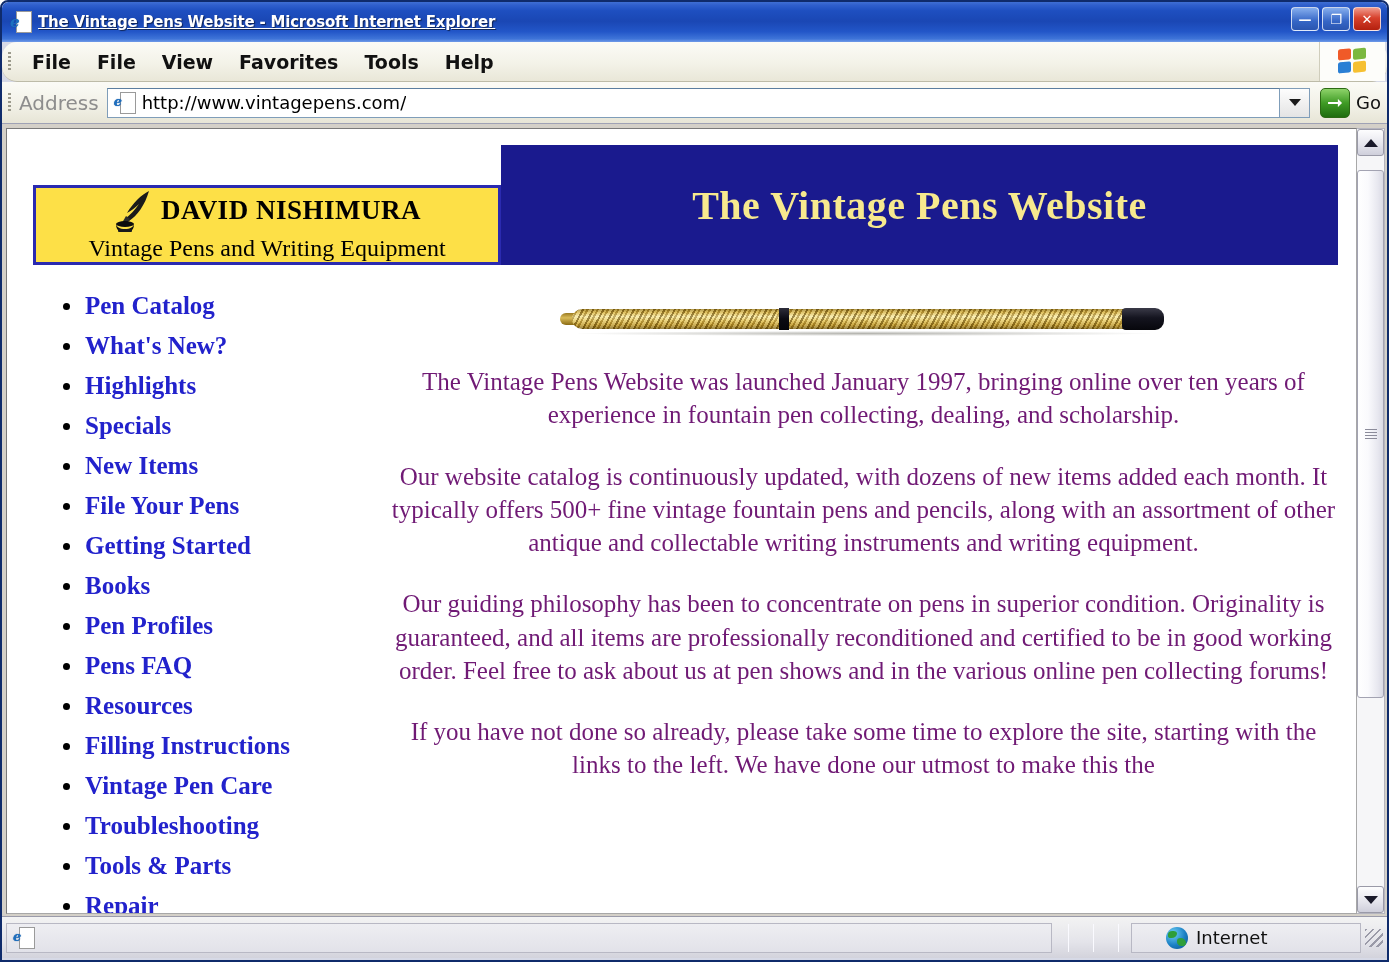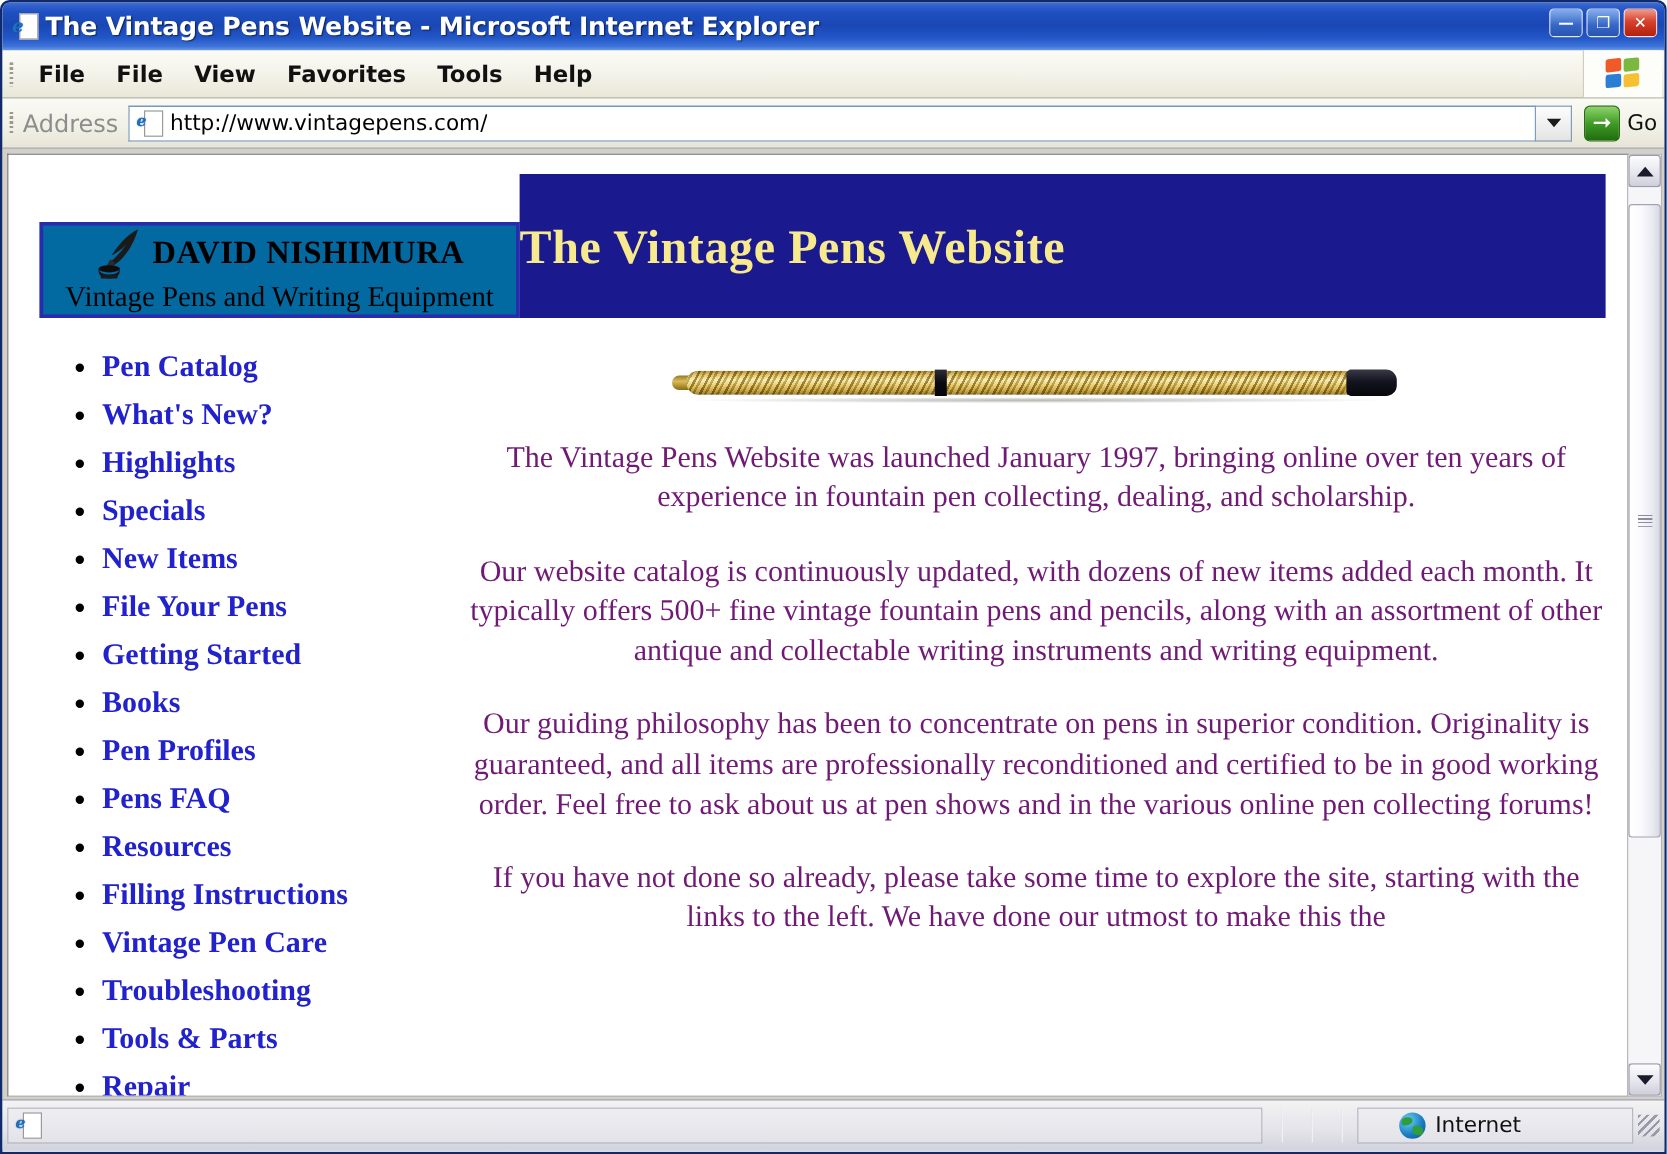--- a/index.html
+++ b/index.html
@@ -29,26 +29,27 @@
        #2256c8 74%, #3e74d8 92%, #6f9ae8 100%);
     border-radius: 6px 6px 0 0;
     display: flex; align-items: center;
   }
   #title-icon {
     width: 22px; height: 22px; margin: 0 6px 0 8px;
     position: relative; flex: none;
   }
   #title-text {
     color: #ffffff;
-    font-size: 21px;
+    font-size: 15px;
     font-weight: bold;
     font-family: "DejaVu Sans", sans-serif;
     text-shadow: 1px 1px 1px rgba(0,0,0,.55);
     white-space: nowrap;
     letter-spacing: -0.2px;
+    text-decoration: underline;
   }
   #win-buttons {
     position: absolute; right: 6px; top: 5px;
     display: flex; gap: 3px;
   }
   .win-btn {
     width: 28px; height: 24px;
     border-radius: 4px;
     border: 1px solid rgba(255,255,255,.75);
     display: flex; align-items: center; justify-content: center;
@@ -60,20 +61,21 @@
   .win-btn.max { background: linear-gradient(to bottom,#86aeee,#3566c6 60%,#2a55b0); }
   .win-btn.close { background: linear-gradient(to bottom,#f09a8c,#d7412c 45%,#b3200f); }
 
   
   #menubar {
     height: 40px;
     background: linear-gradient(to bottom,#fbfbf6 0%,#f3f2e8 55%,#e9e7d8 100%);
     border-bottom: 1px solid #bdbba8;
     display: flex; align-items: center;
     position: relative;
+    border-radius: 15px;
   }
   .grip {
     width: 3px; height: 20px; margin: 0 8px 0 6px;
     background-image: repeating-linear-gradient(to bottom,#9b9a8c 0 2px, transparent 2px 4px);
     flex: none;
   }
   .menu-item {
     font-family: "DejaVu Sans", sans-serif;
     font-size: 19px; font-weight: bold;
     color: #111;
@@ -209,43 +211,43 @@
     background-image: repeating-linear-gradient(to bottom,#8b8b9a 0 1px, transparent 1px 3px);
   }
 
   
   #banner-row {
     display: flex;
     margin: 16px 18px 0 26px;
     height: 120px;
   }
   #logo-box {
-    width: 400px; flex: none;
+    width: 468px; flex: none;
     border: 3px solid #2a2ab0;
-    background: #0369a1;
+    background: #fde047;
     display: flex; flex-direction: column;
     align-items: center; justify-content: center; margin-top: 40px;
   }
   #logo-line1 {
     display: flex; align-items: center; gap: 6px;
   }
   #logo-name {
     font-family: "Liberation Serif", serif;
     font-weight: bold; font-size: 27px;
     letter-spacing: 0.5px; color: #000;
   }
   #logo-tagline {
     font-family: "Liberation Serif", serif;
     font-size: 24px; color: #000; margin-top: 2px;
   }
   #quill-icon { width: 42px; height: 44px; flex: none; }
   #banner {
     flex: 1;
     background: #1a1a8e;
-    display: flex; align-items: center; justify-content: flex-start;
+    display: flex; align-items: center; justify-content: center;
   }
   #banner-title {
     font-family: "Liberation Serif", serif;
     font-weight: bold;
     font-size: 40px;
     color: #f7e98e;
     letter-spacing: 0.5px;
   }
 
   #content-row { display: flex; margin-top: 24px; }

